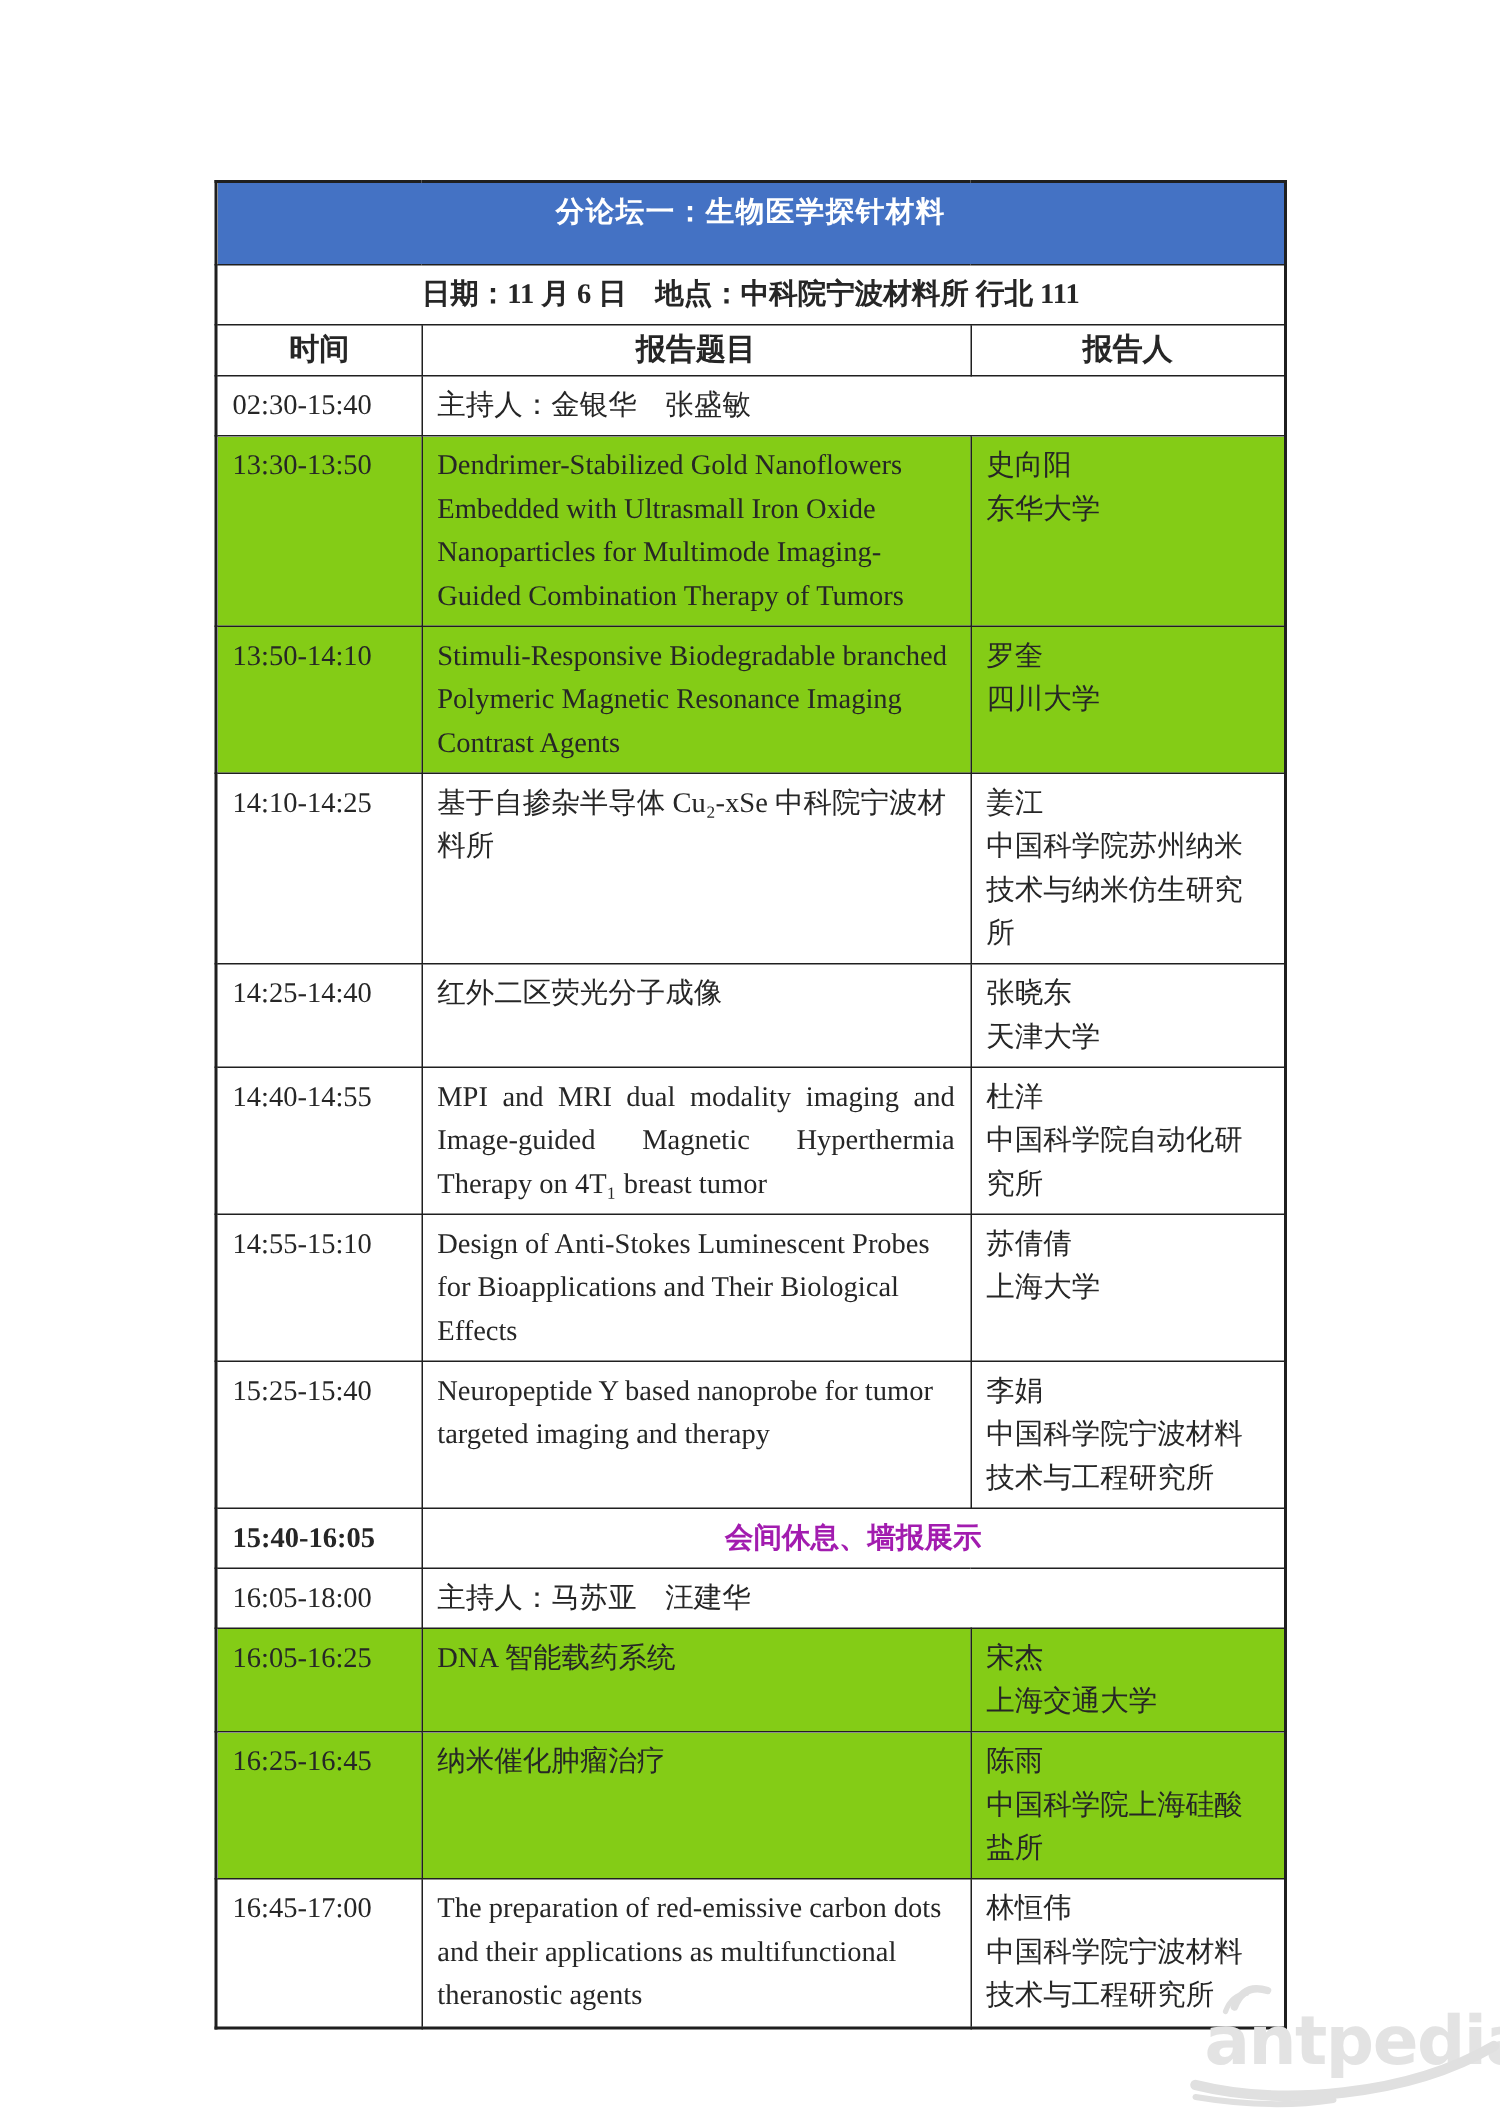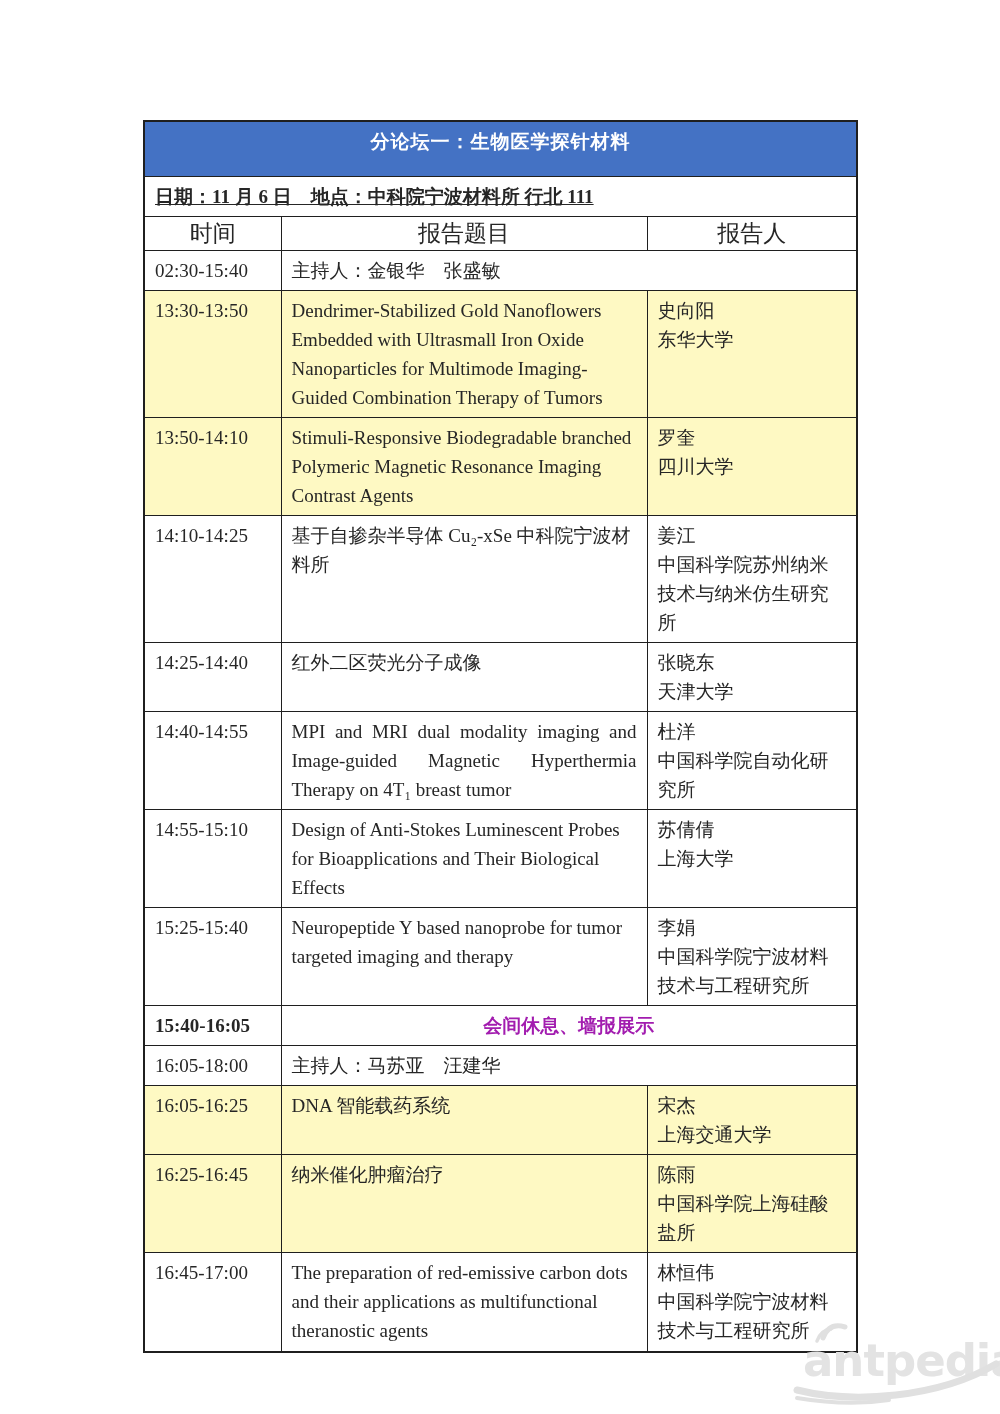--- a/index.html
+++ b/index.html
@@ -31,48 +31,48 @@
     color:#ffffff;
     text-align:center;
     vertical-align:middle;
     font-family:"Liberation Sans","DejaVu Sans",sans-serif;
     font-weight:bold;
     font-size:25px;
     letter-spacing:1px;
     padding:0 6px;
   }
   .daterow{
+    text-align:center;
     vertical-align:middle;
     font-weight:bold;
     font-size:17.5px;
     padding:2px 6px;
-    text-decoration:underline;
   }
   table.sched th{
     text-align:center;
     vertical-align:middle;
-    font-weight:normal;
-    font-size:23px;
+    font-weight:bold;
+    font-size:20px;
     padding:2px 6px;
   }
   td.time{padding:5px 4px 5px 9px;}
   td.time.bold{font-weight:bold;}
   td.chair{vertical-align:middle;padding-top:1px;padding-bottom:1px;}
   td.brk{
     vertical-align:middle;
     text-align:center;
     font-weight:bold;
     color:#a21caf;
     padding-top:1px;padding-bottom:1px;
   }
   td.title{padding-left:11px;}
   td.title.just{text-align:justify;text-align-last:left;}
   td.speaker{padding:5px 14px 5px 12px;}
   td.speaker .ln{display:block;}
-  tr.hl td{background:#fef9c3;font-family:Liberation Serif, serif;}
+  tr.hl td{background:#84cc16;font-family:Liberation Serif, serif;}
   .watermark{
     position:absolute;left:793px;top:1314px;
     width:207px;height:96px;
   }
   .watermark svg{display:block;width:100%;height:100%;}
   .watermark text{
     font-family:"DejaVu Sans","Liberation Sans",sans-serif;
     font-weight:bold;
     font-size:45px;
     letter-spacing:-1px;

